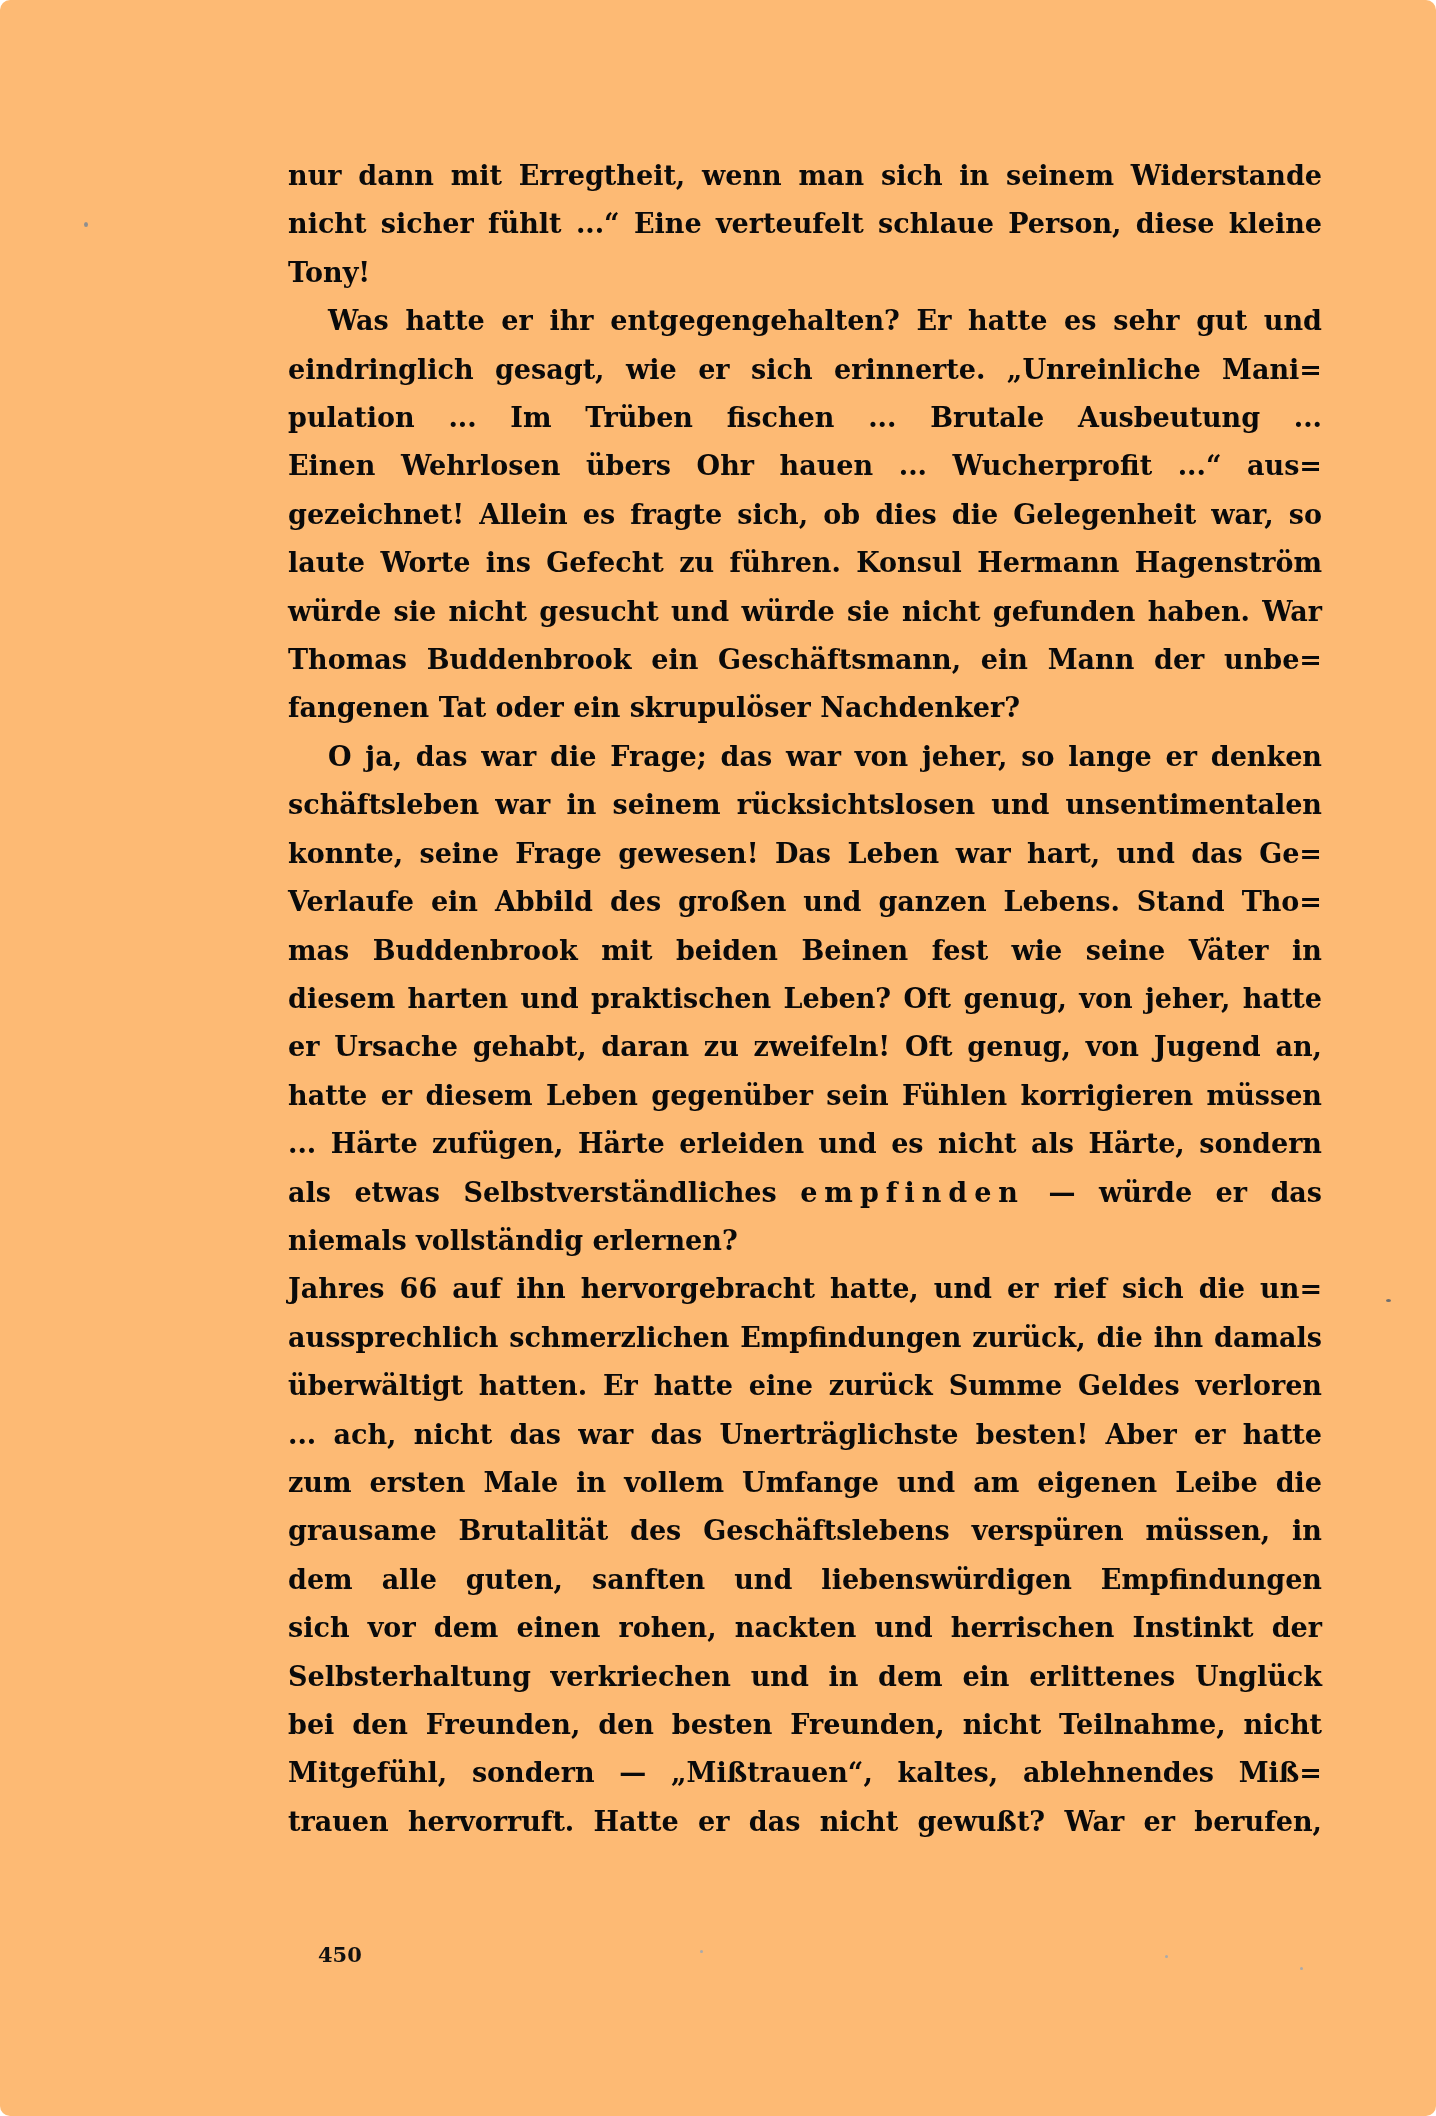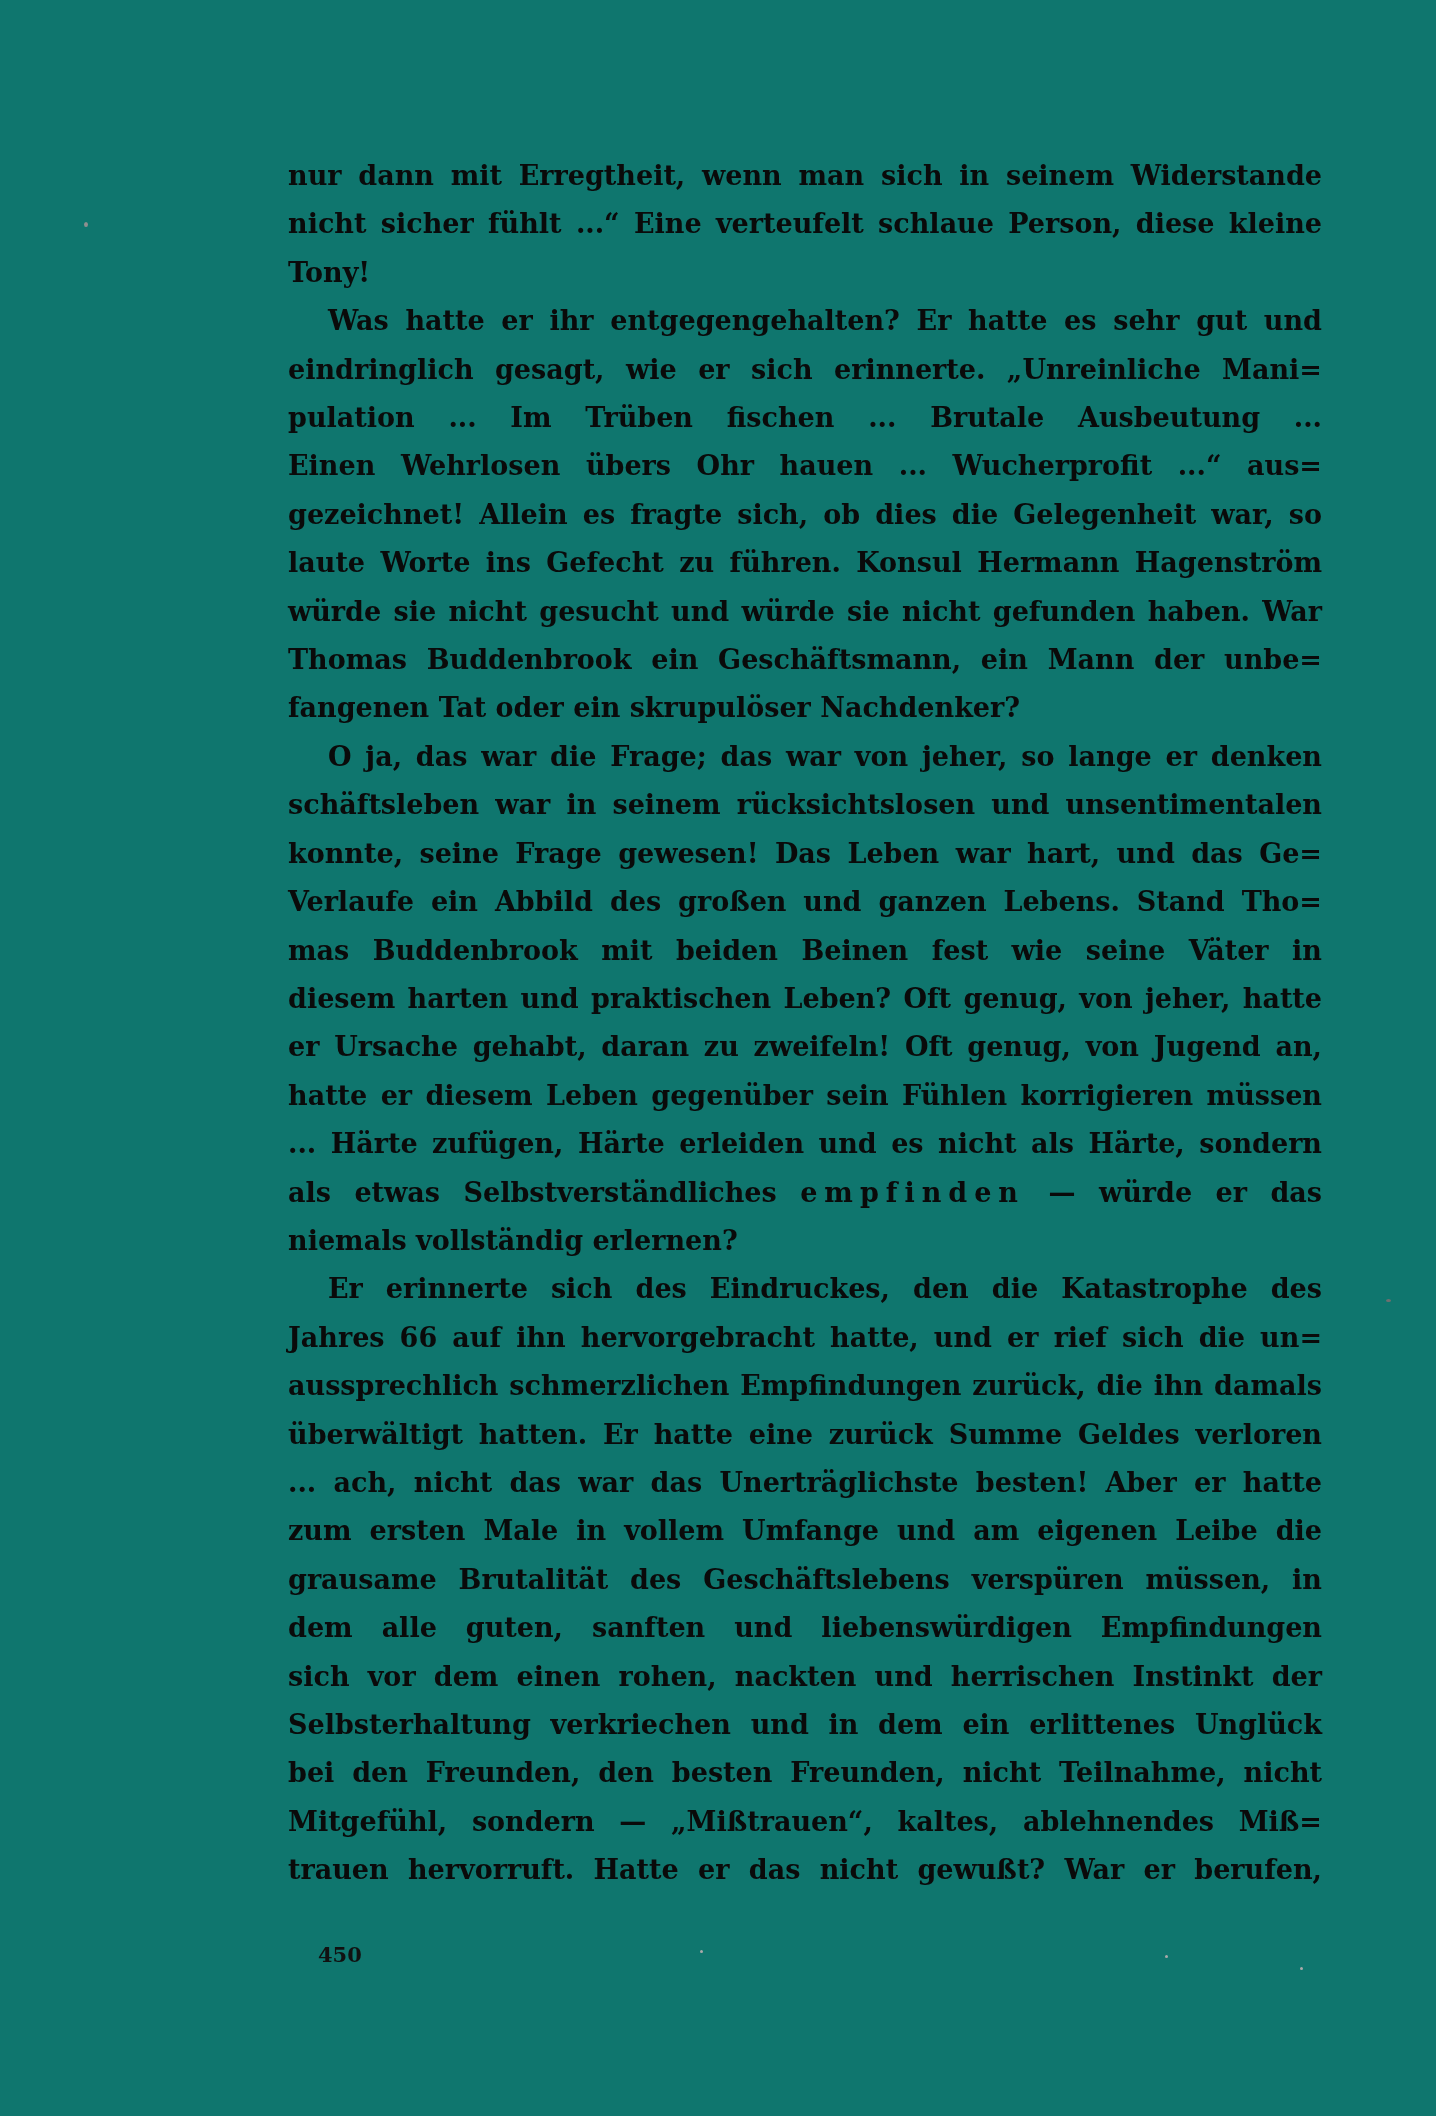--- a/index.html
+++ b/index.html
@@ -10,21 +10,22 @@
     width: 1436px;
     height: 2116px;
     position: relative;
     background: #ffffff;
     overflow: hidden;
     font-family: "DejaVu Serif", serif;
   }
   .page {
     position: absolute;
     inset: 0;
-    background: #0f766e;
+    background: #fdba74;
+    border-radius: 10px;
   }
   .text-block {
     position: absolute;
     left: 288px;
     top: 152px;
     width: 1034px;
     color: #0a0a0a;
     font-size: 27px;
     font-weight: bold;
     line-height: 48.4px;
@@ -93,21 +94,20 @@
         <div class="line just">Verlaufe ein Abbild des großen und ganzen Lebens. Stand Tho=</div>
         <div class="line just">mas Buddenbrook mit beiden Beinen fest wie seine Väter in</div>
         <div class="line just">diesem harten und praktischen Leben? Oft genug, von jeher, hatte</div>
         <div class="line just">er Ursache gehabt, daran zu zweifeln! Oft genug, von Jugend an,</div>
         <div class="line just">hatte er diesem Leben gegenüber sein Fühlen korrigieren müssen</div>
         <div class="line just">... Härte zufügen, Härte erleiden und es nicht als Härte, sondern</div>
         <div class="line just">als etwas Selbstverständliches <span class="sperr">empfinden</span> — würde er das</div>
         <div class="line">niemals vollständig erlernen?</div>
       </div>
       <div class="paragraph">
-        <div class="line indent just">Er erinnerte sich des Eindruckes, den die Katastrophe des</div>
         <div class="line just">Jahres 66 auf ihn hervorgebracht hatte, und er rief sich die un=</div>
         <div class="line just">aussprechlich schmerzlichen Empfindungen zurück, die ihn damals</div>
         <div class="line just">überwältigt hatten. Er hatte eine zurück Summe Geldes verloren</div>
         <div class="line just">... ach, nicht das war das Unerträglichste besten! Aber er hatte</div>
         <div class="line just">zum ersten Male in vollem Umfange und am eigenen Leibe die</div>
         <div class="line just">grausame Brutalität des Geschäftslebens verspüren müssen, in</div>
         <div class="line just">dem alle guten, sanften und liebenswürdigen Empfindungen</div>
         <div class="line just">sich vor dem einen rohen, nackten und herrischen Instinkt der</div>
         <div class="line just">Selbsterhaltung verkriechen und in dem ein erlittenes Unglück</div>
         <div class="line just">bei den Freunden, den besten Freunden, nicht Teilnahme, nicht</div>

